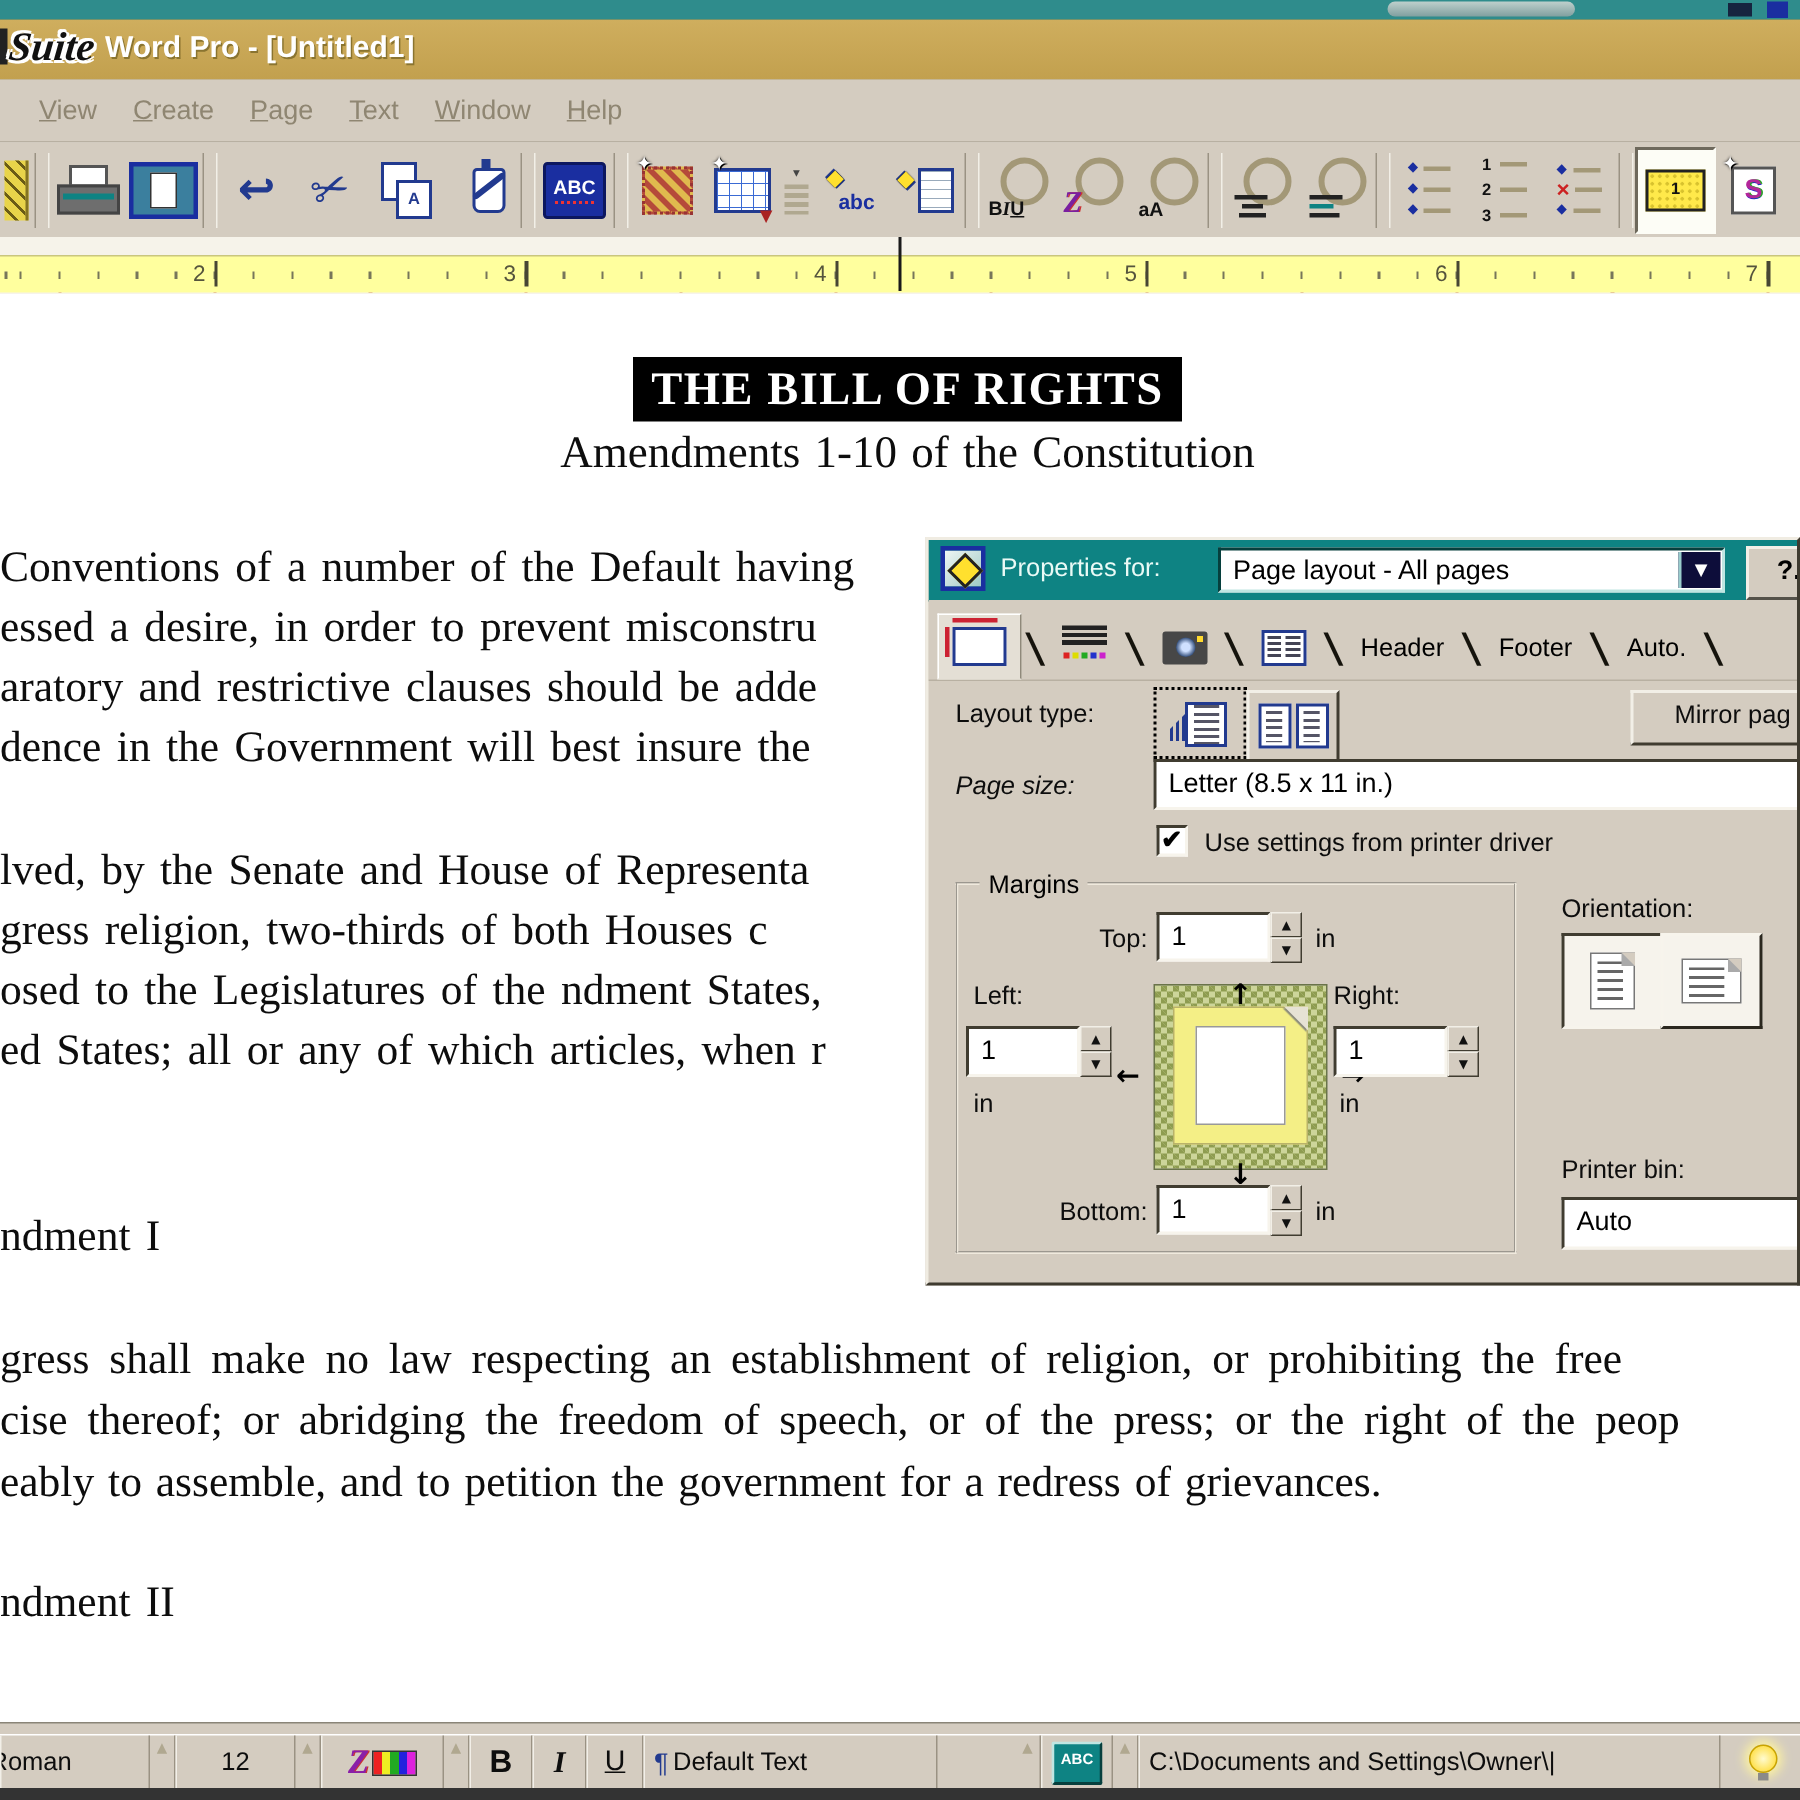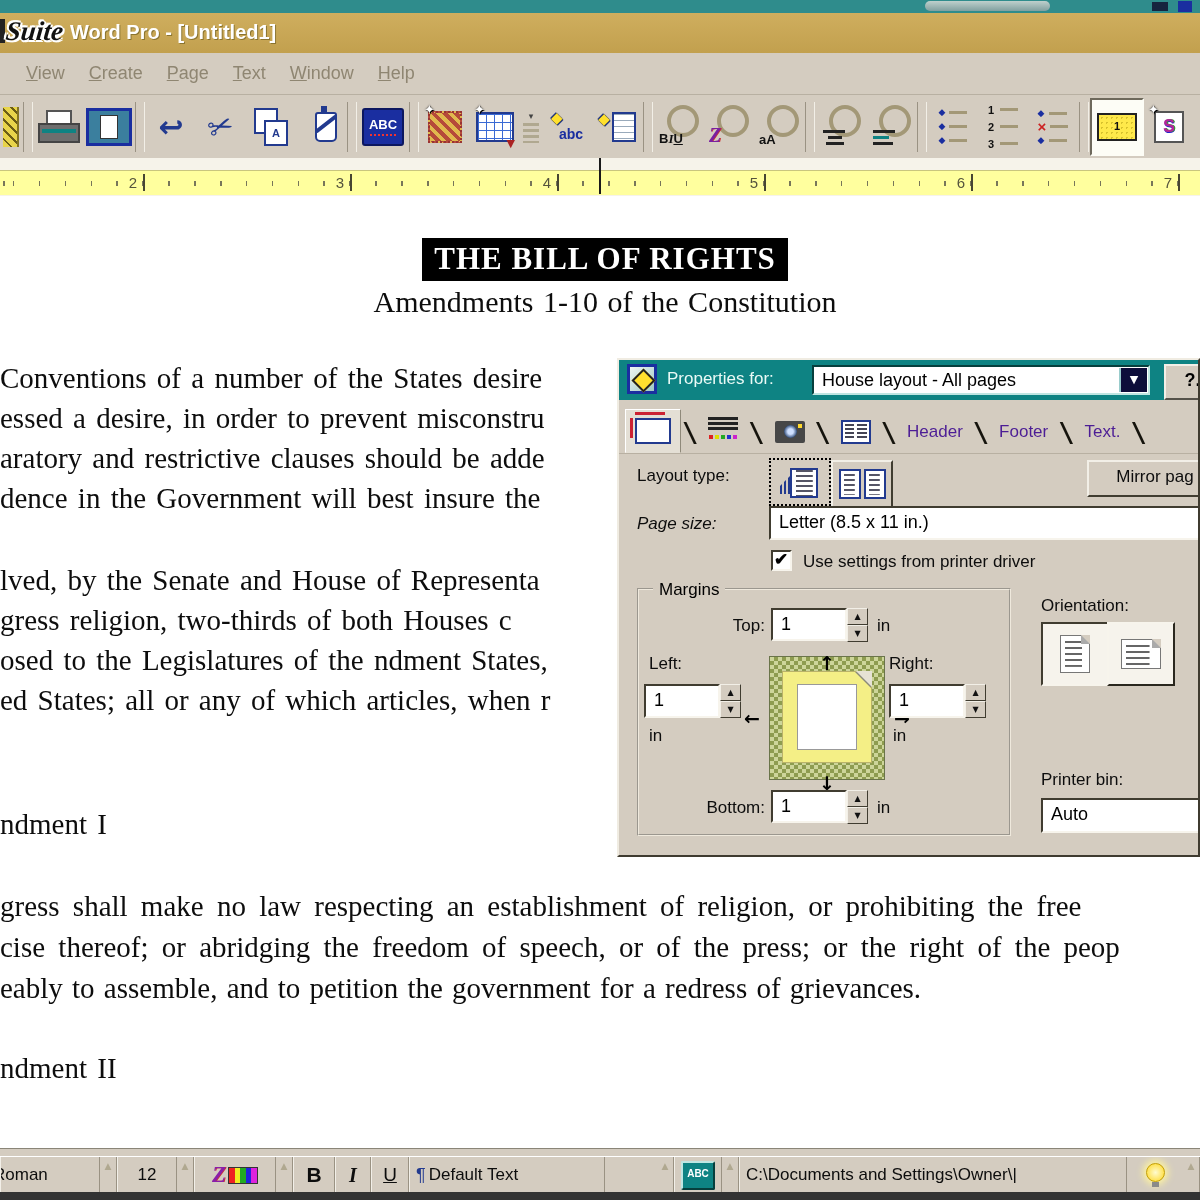--- a/index.html
+++ b/index.html
@@ -93,21 +93,21 @@
           border:2px solid;border-color:#f0ece2 #3f3b30 #3f3b30 #f0ece2;box-sizing:border-box;overflow:hidden;}
   #dlg-title{position:absolute;left:0;top:0;width:100%;height:40px;background:#0e8383;border-bottom:1px solid #06514f;}
   .dlg-diamond{position:absolute;left:8px;top:4px;width:30px;height:30px;background:linear-gradient(135deg,#eef6f4,#9fc9c4);border:3px solid #1a2ea0;box-sizing:border-box;}
   .dlg-diamond i{position:absolute;left:5px;top:5px;width:13px;height:13px;background:#ffe02e;border:2px solid #222;transform:rotate(45deg);}
   .dlg-label{position:absolute;left:48px;top:9px;font-size:17px;color:#eafaf6;}
   .dlg-select{position:absolute;left:193px;top:5px;width:338px;height:30px;background:#fff;border:2px solid;border-color:#063f3d #bfe6e2 #bfe6e2 #063f3d;box-sizing:border-box;}
   .dlg-select .val{position:absolute;left:8px;top:3px;font-size:18px;color:#000;}
   .dlg-select .arrow{position:absolute;right:1px;top:1px;width:26px;height:24px;background:#0d0d3a;color:#fff;font-size:11px;text-align:center;line-height:24px;border-left:2px solid #9cc;}
   .dlg-help{position:absolute;left:545px;top:4px;width:58px;height:32px;background:#d4ccc0;border:2px solid;border-color:#f2efe7 #55524a #55524a #f2efe7;font-weight:bold;font-size:18px;text-align:center;line-height:28px;}
   #dlg-tabs{position:absolute;left:0;top:40px;width:100%;height:54px;background:#d4ccc0;display:flex;align-items:flex-end;padding:0 0 0 6px;box-sizing:border-box;border-bottom:1px solid #b8b0a2;}
-  .tab{height:42px;display:flex;align-items:center;padding:0 9px;gap:4px;font-size:17px;color:#4c1d95;}
+  .tab{height:42px;display:flex;align-items:center;padding:0 9px;gap:4px;font-size:17px;color:#000000;}
   .tab.sel{background:#e4dfd5;border:1px solid;border-color:#fff #8f897a #e4dfd5 #fff;}
   .tab-sep{font-size:27px;font-weight:bold;color:#15130c;line-height:40px;margin:0 1px;font-family:"DejaVu Sans Mono",monospace;}
   .ti-margin{width:32px;height:22px;background:#fff;border:2px solid #223a8f;position:relative;}
   .ti-margin::before{content:"";position:absolute;left:-7px;top:-2px;width:3px;height:20px;background:#c23;}
   .ti-margin::after{content:"";position:absolute;left:-2px;top:-8px;width:30px;height:3px;background:#c23;}
   .ti-lines{width:30px;height:14px;background:repeating-linear-gradient(#222 0 3px,transparent 3px 5px);position:relative;margin-top:-8px;}
   .ti-dots{position:relative;width:4px;height:4px;background:#d22;margin:4px 0 0 1px;box-shadow:6px 0 #dd0,12px 0 #2a2,18px 0 #23c,24px 0 #c2c;}
   .ti-cam{width:30px;height:22px;background:#474747;border-radius:2px;position:relative;}
   .ti-cam::before{content:"";position:absolute;left:9px;top:4px;width:13px;height:13px;border-radius:50%;background:radial-gradient(#cfe0ff 30%,#35507c 70%);}
   .ti-cam::after{content:"";position:absolute;right:3px;top:3px;width:4px;height:4px;background:#ffd92e;}
@@ -368,21 +368,21 @@
       <span class="r-num" style="left:949px;">6</span>
       <span class="r-num" style="left:1156px;">7</span>
     </div>
     <div class="abs" id="rcursor"></div>
   </div>
 
   <div class="abs" id="doc">
     <div class="abs" id="doctitle"><span>THE BILL OF RIGHTS</span></div>
     <div class="abs doc-line" id="docsub">Amendments 1-10 of the Constitution</div>
 
-    <div class="abs doc-line" style="left:0;top:162px;">Conventions of a number of the States desire</div>
+    <div class="abs doc-line" style="left:0;top:162px;">Conventions of a number of the Default having</div>
     <div class="abs doc-line" style="left:0;top:202px;">essed a desire, in order to prevent misconstru</div>
     <div class="abs doc-line" style="left:0;top:242px;">aratory and restrictive clauses should be adde</div>
     <div class="abs doc-line" style="left:0;top:282px;">dence in the Government will best insure the</div>
 
     <div class="abs doc-line" style="left:0;top:364px;">lved, by the Senate and House of Representa</div>
     <div class="abs doc-line" style="left:0;top:404px;">gress religion, two-thirds of both Houses c</div>
     <div class="abs doc-line" style="left:0;top:444px;">osed to the Legislatures of the ndment States,</div>
     <div class="abs doc-line" style="left:0;top:484px;">ed States; all or any of which articles, when r</div>
 
     <div class="abs doc-line" style="left:0;top:608px;">ndment I</div>
@@ -394,21 +394,21 @@
     <div class="abs doc-line" style="left:0;top:852px;">ndment II</div>
   </div>
 
   <div class="abs" id="dialog">
     <div id="dlg-title">
       <div class="dlg-diamond">
           <i></i>
         </div>
       <span class="dlg-label">Properties for:</span>
       <div class="dlg-select">
-        <span class="val">House layout - All pages</span>
+        <span class="val">Page layout - All pages</span>
         <span class="arrow ico">▼</span>
       </div>
       <div class="dlg-help">?..</div>
     </div>
 
     <div id="dlg-tabs">
       <div class="tab sel">
           <span class="ti-margin"></span>
         </div>
       <span class="tab-sep">\</span>
@@ -432,21 +432,21 @@
       <span class="tab-sep">\</span>
       <div class="tab">
           <span>Header</span>
         </div>
       <span class="tab-sep">\</span>
       <div class="tab">
           <span>Footer</span>
         </div>
       <span class="tab-sep">\</span>
       <div class="tab">
-          <span>Text.</span>
+          <span>Auto.</span>
         </div>
       <span class="tab-sep">\</span>
     </div>
 
     <span class="dlg-lbl" style="left:18px;top:106px;">Layout type:</span>
     <div class="ltbtn sel" style="left:150px;top:98px;">
       <div class="lt-pages">
           <div class="bars"></div>
           <div class="pg"></div>
         </div>
@@ -537,21 +537,21 @@
       <div class="fieldval">Auto</div>
     </div>
   </div>
 
   <div class="abs" id="sb-bevel"></div>
   <div class="abs" id="statusbar">
     <div class="sb-sec" style="width:100px;">
         <span style="margin-left:-14px;">Roman</span>
       </div>
     <div class="sb-spin ico">▲</div>
-    <div class="sb-sec" style="width:60px;justify-content:center;align-items:center;">
+    <div class="sb-sec" style="width:80px;justify-content:center;align-items:center;">
         <span>12</span>
       </div>
     <div class="sb-spin ico">▲</div>
     <div class="sb-sec" style="width:82px;justify-content:center;">
       <span class="zglyph">Z</span>
         <span class="rainbow"></span>
     </div>
     <div class="sb-spin ico">▲</div>
     <div class="sb-sec" style="width:42px;justify-content:center;font-weight:bold;font-size:21px;">
         <span>B</span>

